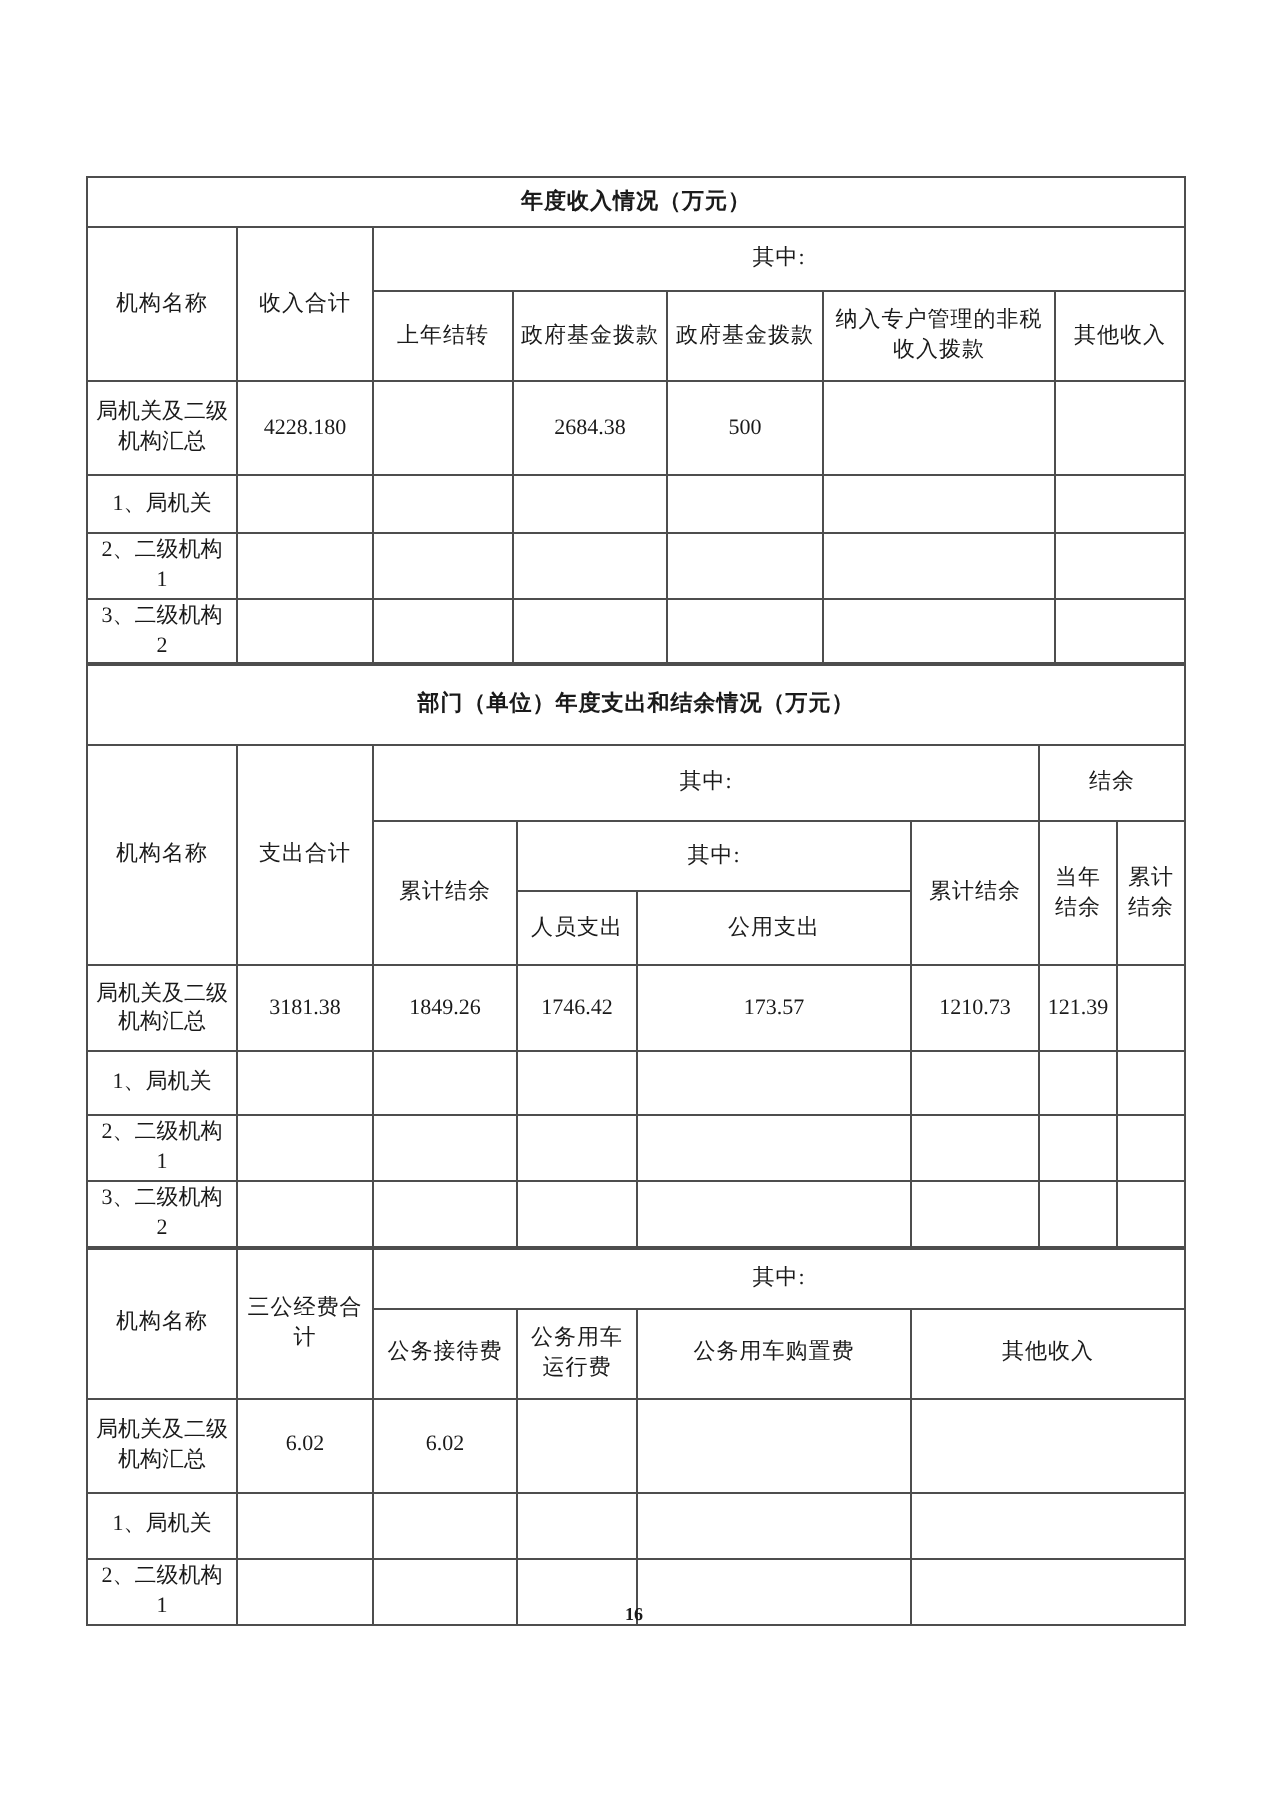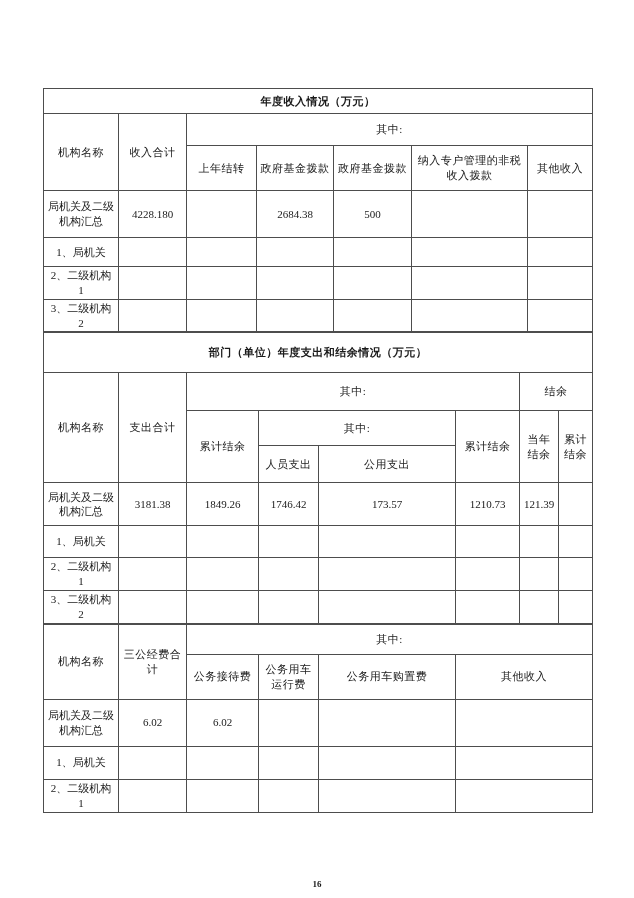--- a/index.html
+++ b/index.html
@@ -51,21 +51,21 @@
   td.row-label.centered {
     text-align: center;
   }
   td.num-left {
     text-align: left;
     padding-left: 2px;
   }
   .page-number {
     position: absolute;
     left: 0;
-    top: 879px;
+    top: 802px;
     width: 100%;
     text-align: center;
     font-size: 9px;
     font-weight: bold;
   }
 </style>
 </head>
 <body>
 
 <div class="page">

